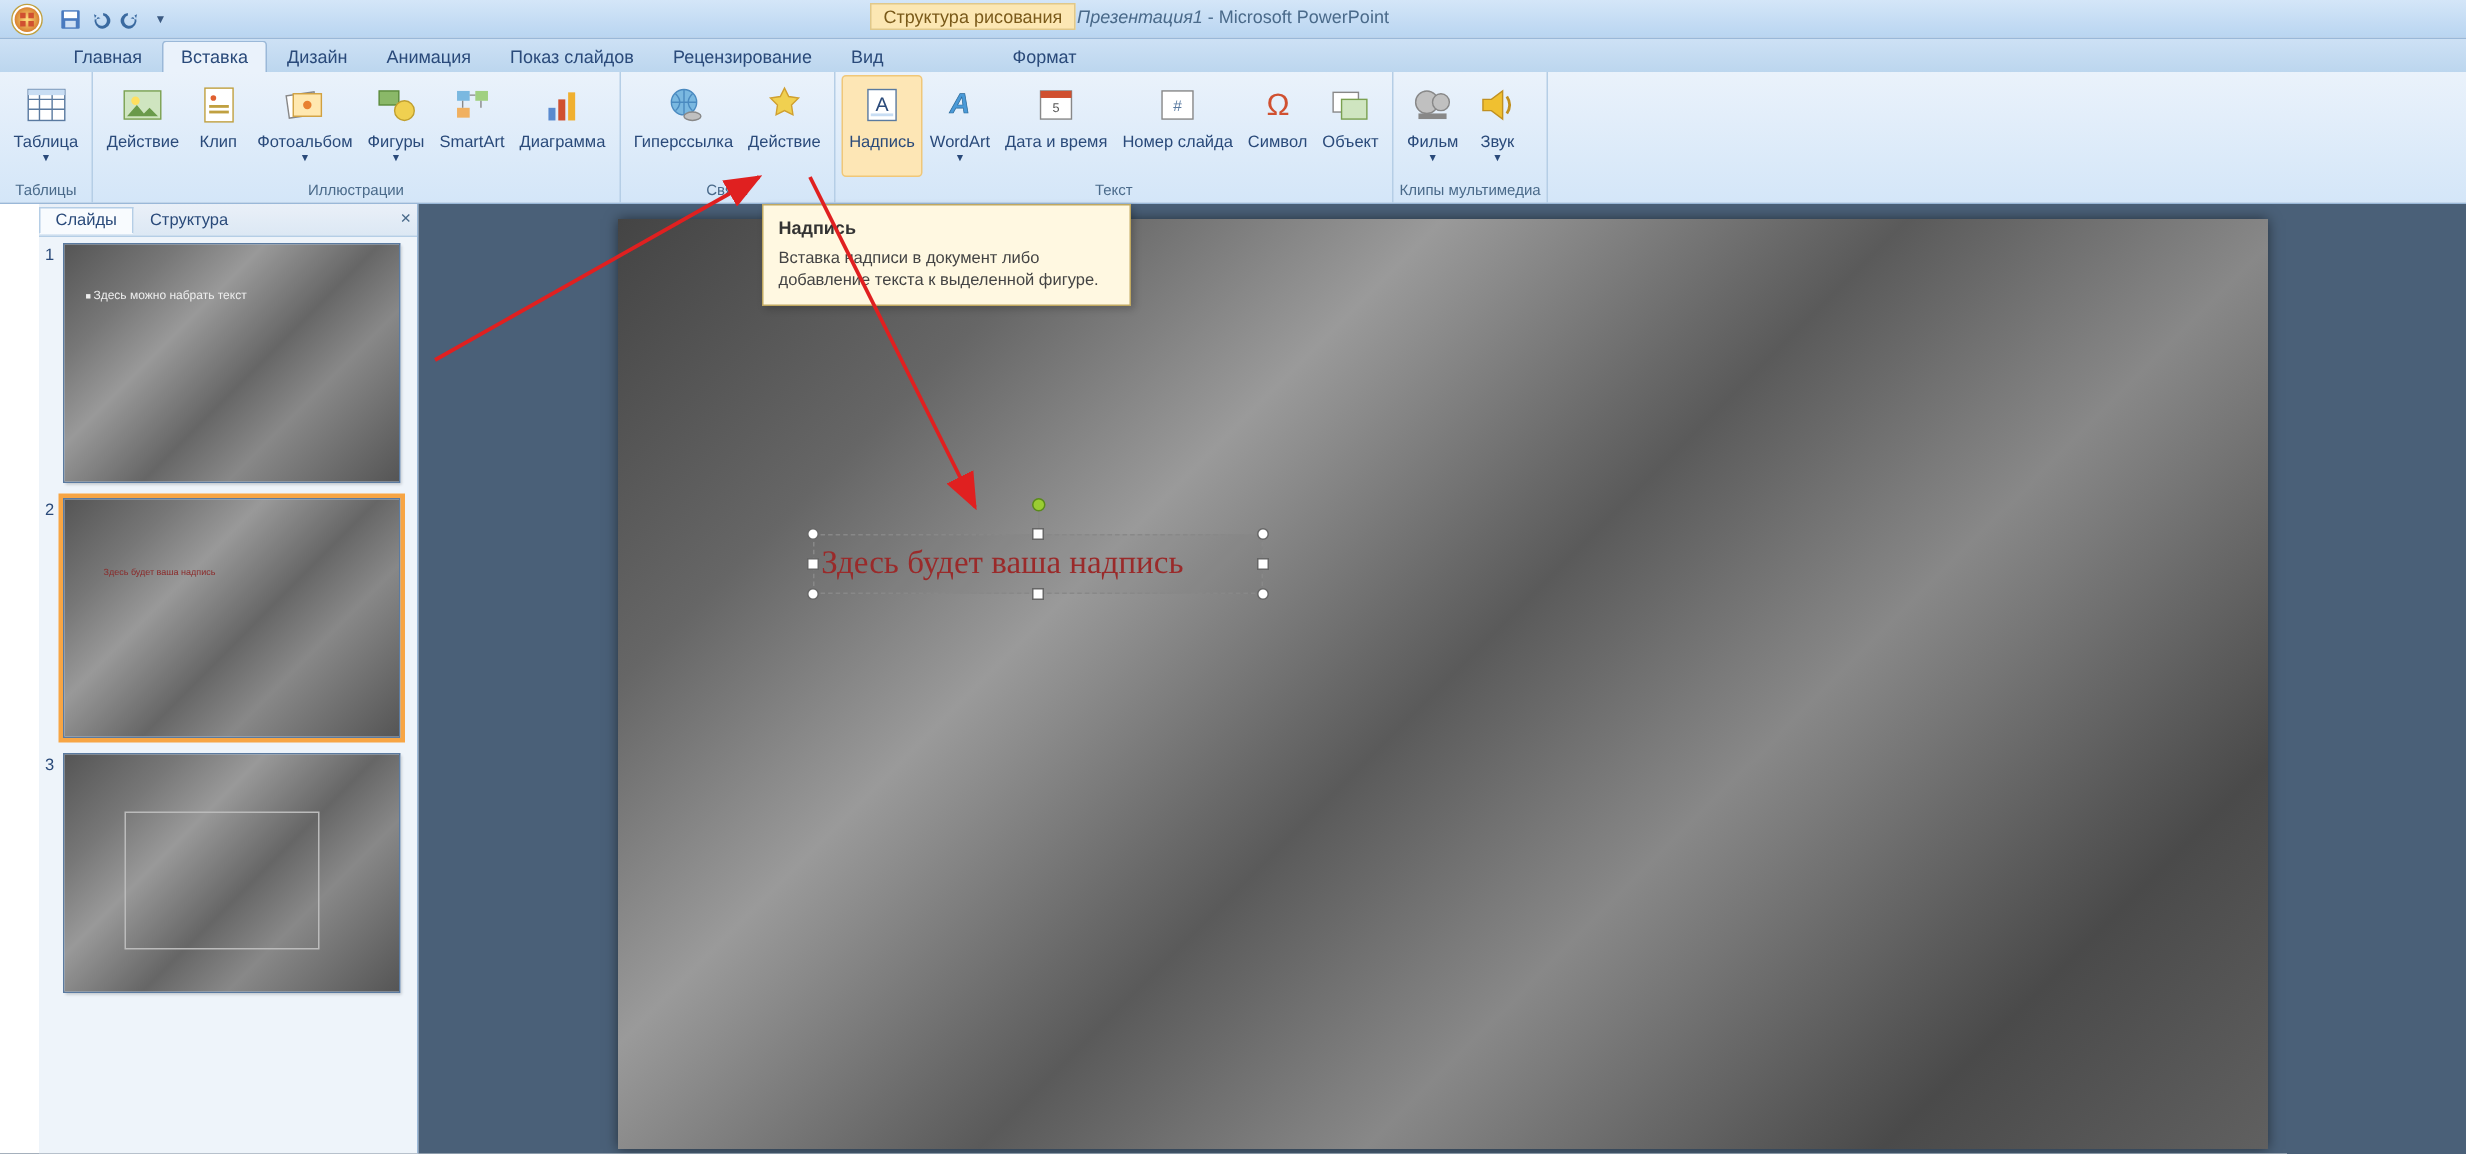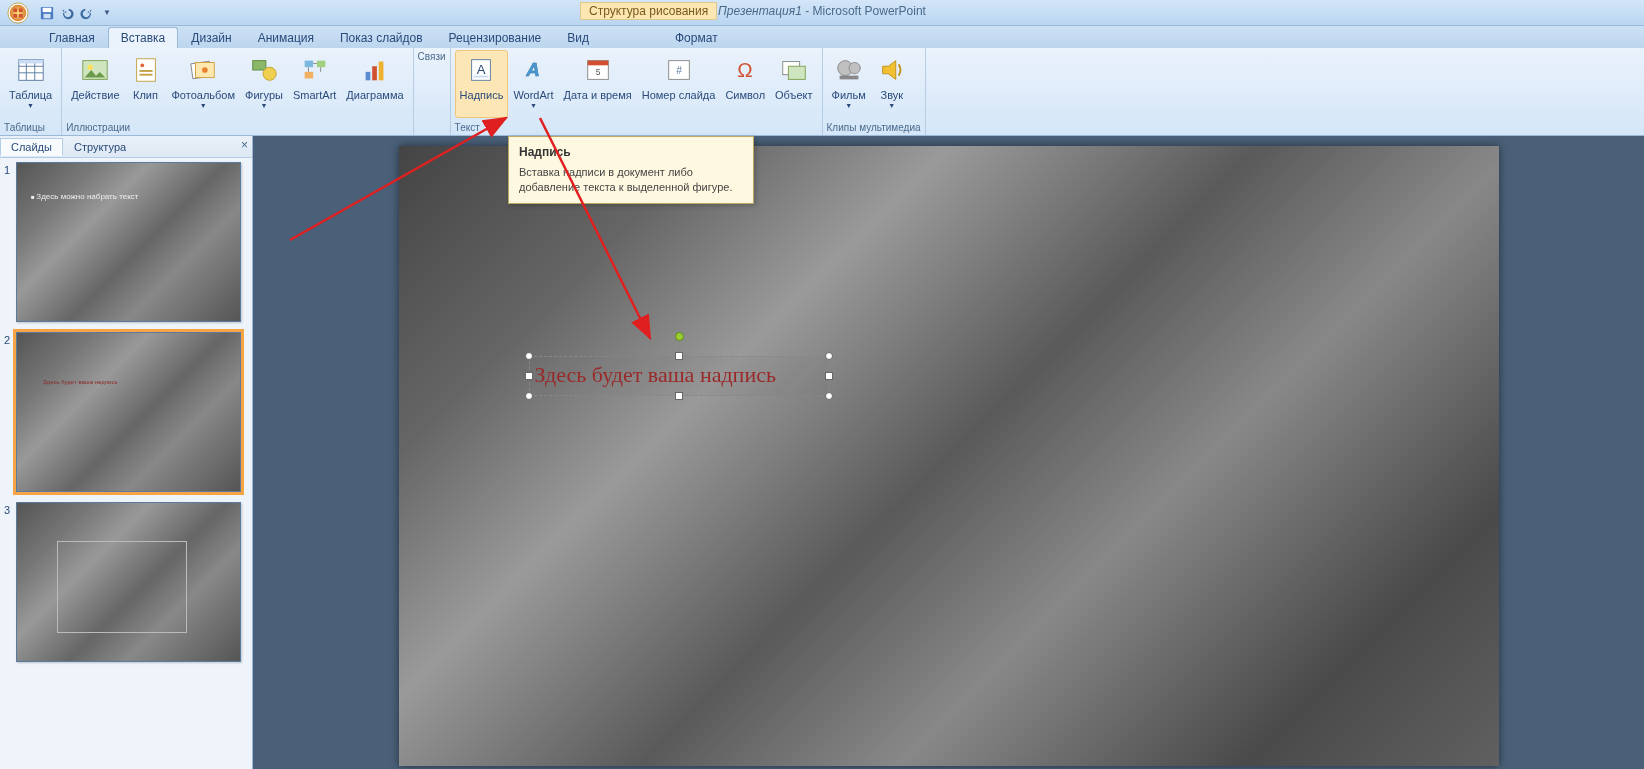--- a/index.html
+++ b/index.html
@@ -18,29 +18,29 @@
   
   
   .ribbon-tabs { height: 22px; background: linear-gradient(to bottom,#cde1f5,#bcd6ee); display: flex; align-items: flex-end; padding-left: 36px;}
   .tab { padding: 3px 12px; color:#2a4a7a; cursor:pointer; border:1px solid transparent; border-bottom:none; font-size:12px;}
   .tab.active { background:#eaf2fb; border-color:#9ab8d8; border-top-left-radius:3px; border-top-right-radius:3px;margin-top:34px;}
   
   
   .ribbon { height: 88px; background: linear-gradient(to bottom,#eaf2fb,#d4e6f8); border-bottom:1px solid #9ab8d8; display:flex;}
   .group { border-right:1px solid #b5cee6; display:flex; flex-direction:column; justify-content:space-between; padding:2px 4px 0 4px;}
   .group-items { display:flex; align-items:flex-start; flex:1;}
-  .group-label { text-align:left; font-size:10px; color:#4a6a8a; padding:1px 0 2px 0;}
+  .group-label { text-align:center; font-size:10px; color:#4a6a8a; padding:1px 0 2px 0;}
   .rbtn { display:flex; flex-direction:column; align-items:center; justify-content:flex-start; padding:2px 4px; min-width:42px; cursor:pointer; border:1px solid transparent; border-radius:3px; text-align:center; height:68px;}
   .rbtn.highlighted { background:#fde6b5; border:1px solid #f0c779;}
   .rbtn .icon { height:34px; display:flex; align-items:center; justify-content:center;}
   .rbtn .lbl { font-size:11px; color:#2a4a7a; line-height:1.1; margin-top:2px;}
   .rbtn .dd { font-size:7px; color:#2a4a7a; margin-top:1px;}
   
   
-  .workspace { display:flex; height: calc(769px - 26px - 22px - 88px); }
+  .workspace { display:flex; height: calc(769px - 26px - 22px - 88px); padding-left: 26px; }
   .sidepanel { width: 253px; background:#eef4fa; border-right:1px solid #9ab8d8; display:flex; flex-direction:column;}
   .panel-tabs { height:22px; display:flex; align-items:center; background:linear-gradient(to bottom,#eaf0f8,#dce8f4); border-bottom:1px solid #b5cee6; position:relative;}
   .ptab { padding:2px 10px; font-size:11px; color:#2a4a7a; border:1px solid transparent; cursor:pointer;}
   .ptab.active { background:#f8fbfe; border:1px solid #b5cee6; border-bottom-color:#f8fbfe;}
   .panel-close { position:absolute; right:4px; top:2px; color:#4a6a8a; cursor:pointer; font-size:12px;}
   .thumbs { flex:1; overflow:auto; padding:4px;}
   .thumb-row { display:flex; margin-bottom:10px;}
   .thumb-num { width:12px; font-size:11px; color:#2a4a7a; padding-top:2px;}
   .thumb { width:225px; height:160px; border:1px solid #5a7aa0; box-shadow:1px 1px 2px rgba(0,0,0,.2); position:relative; }
   .thumb.selected { outline:3px solid #f7a544; }
@@ -215,20 +215,40 @@
               <rect x="20" y="7" width="5" height="20" fill="#f0b030"></rect>
             </svg>
           </div>
         <div class="lbl">Диаграмма</div>
       </div>
     </div>
     <div class="group-label">Иллюстрации</div>
   </div>
 
   <div class="group">
+    <div class="group-items">
+      <div class="rbtn">
+        <div class="icon">
+            <svg class="ico" viewBox="0 0 32 32">
+              <circle cx="16" cy="14" r="9" fill="#7ab8e0" stroke="#4a8ac0"></circle>
+              <path d="M7 14h18M16 5v18M10 8q6 6 0 12M22 8q-6 6 0 12" stroke="#4a8ac0" fill="none"></path>
+              <ellipse cx="22" cy="24" rx="6" ry="3" fill="#c0c0c0" stroke="#888"></ellipse>
+            </svg>
+          </div>
+        <div class="lbl">Гиперссылка</div>
+      </div>
+      <div class="rbtn">
+        <div class="icon">
+            <svg class="ico" viewBox="0 0 32 32">
+              <path d="M16 4l3 6 7 1-5 5 1 7-6-3-6 3 1-7-5-5 7-1z" fill="#f0d050" stroke="#d0a030"></path>
+            </svg>
+          </div>
+        <div class="lbl">Действие</div>
+      </div>
+    </div>
     <div class="group-label">Связи</div>
   </div>
 
   <div class="group">
     <div class="group-items">
       <div class="rbtn highlighted">
         <div class="icon">
             <svg class="ico" viewBox="0 0 32 32">
               <rect x="6" y="5" width="20" height="22" fill="#fff" stroke="#5a7aa0"></rect>
               <text x="16" y="20" text-anchor="middle" font-size="14" font-family="serif" fill="#2a4a7a">A</text>

